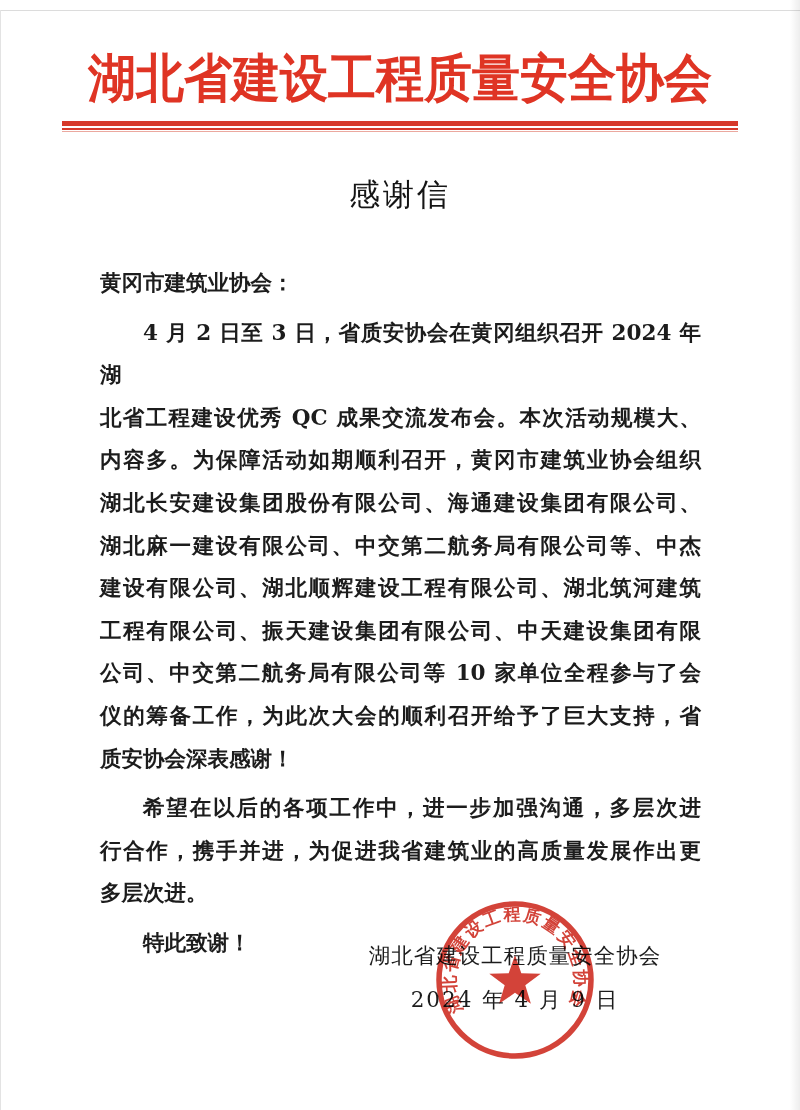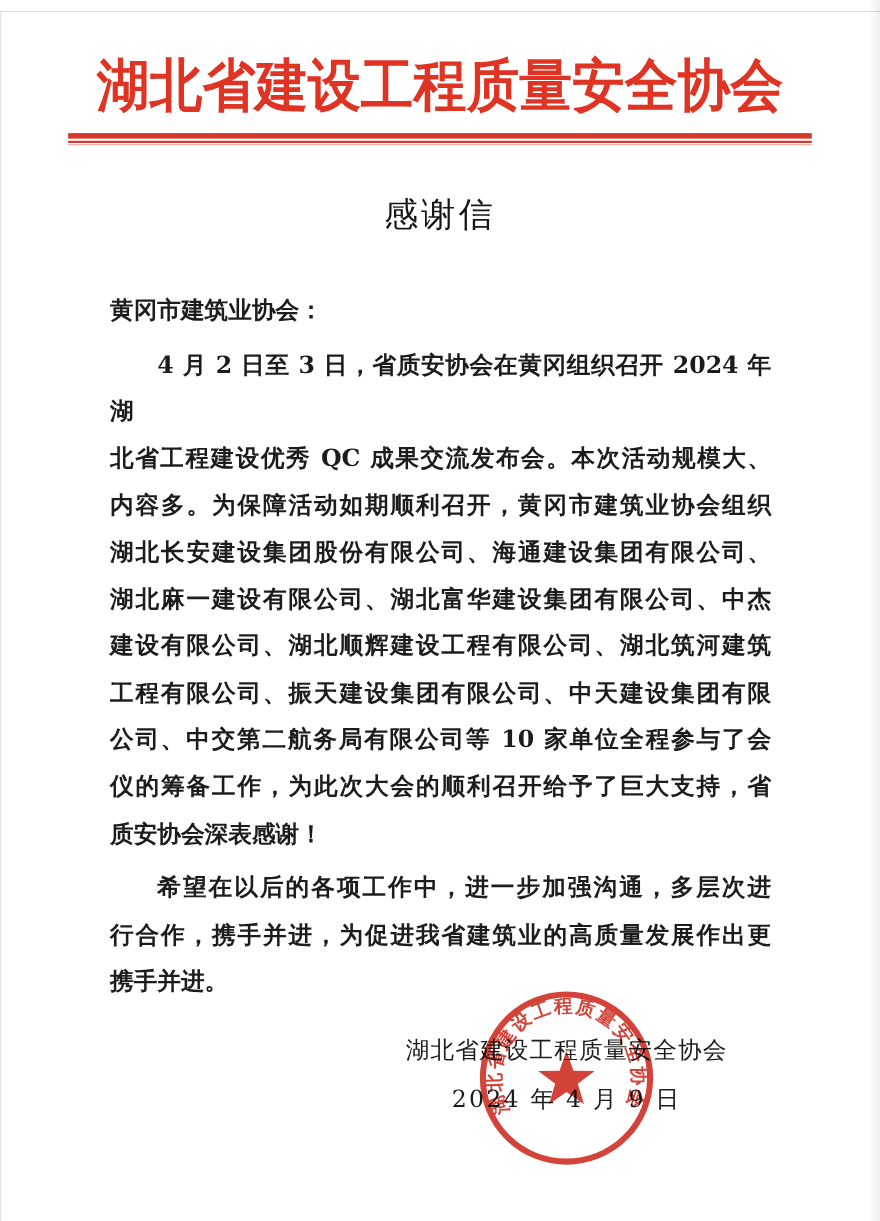--- a/index.html
+++ b/index.html
@@ -110,29 +110,30 @@
   </div>
 
   <div class="letter-title">感谢信</div>
 
   <div class="body-text">
     <div class="bline left">黄冈市建筑业协会：</div>
     <div class="bline ind">4 月 2 日至 3 日，省质安协会在黄冈组织召开 2024 年湖</div>
     <div class="bline">北省工程建设优秀 QC 成果交流发布会。本次活动规模大、</div>
     <div class="bline">内容多。为保障活动如期顺利召开，黄冈市建筑业协会组织</div>
     <div class="bline">湖北长安建设集团股份有限公司、海通建设集团有限公司、</div>
-    <div class="bline">湖北麻一建设有限公司、湖北富华建设集团有限公司、中杰</div>
+    <div class="bline">湖北麻一建设有限公司、中交第二航务局有限公司等、中杰</div>
     <div class="bline">建设有限公司、湖北顺辉建设工程有限公司、湖北筑河建筑</div>
     <div class="bline">工程有限公司、振天建设集团有限公司、中天建设集团有限</div>
     <div class="bline">公司、中交第二航务局有限公司等 10 家单位全程参与了会</div>
     <div class="bline">仪的筹备工作，为此次大会的顺利召开给予了巨大支持，省</div>
     <div class="bline left">质安协会深表感谢！</div>
     <div class="bline ind">希望在以后的各项工作中，进一步加强沟通，多层次进</div>
     <div class="bline">行合作，携手并进，为促进我省建筑业的高质量发展作出更</div>
-    <div class="bline left">携手并进。</div>
+    <div class="bline left">多层次进。</div>
+    <div class="bline left ind">特此致谢！</div>
   </div>
 
   <div class="sig-block">
     <div class="sig-name">湖北省建设工程质量安全协会</div>
     <div class="sig-date">2024 年 4 月 9 日</div>
   </div>
 
   <svg class="seal" viewBox="0 0 164 164">
     <defs>
       <path id="sealArc" d="M 30 112 A 60 60 0 1 1 134 112" fill="none"></path>

